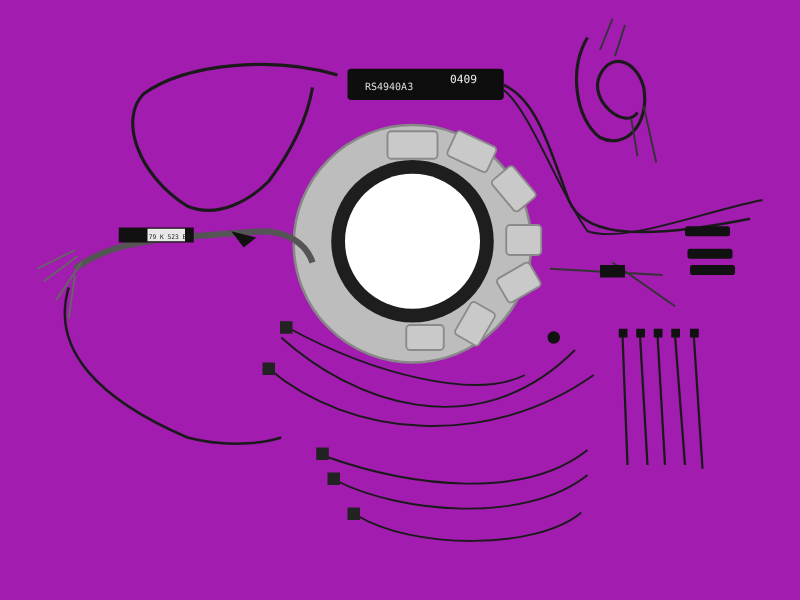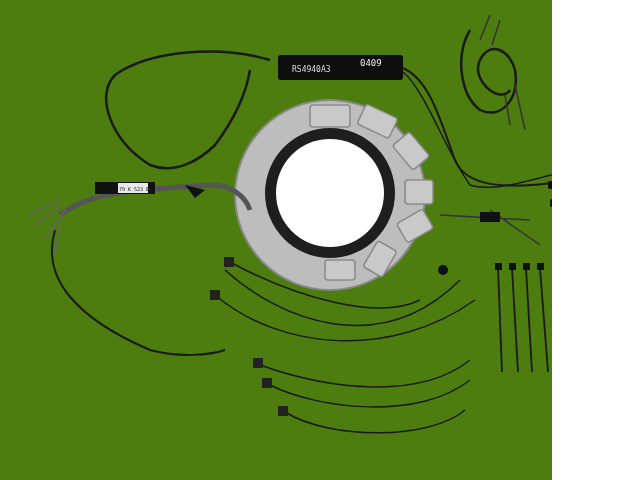--- a/index.html
+++ b/index.html
@@ -1,16 +1,16 @@
 <!DOCTYPE html>
 <html><head>
 <meta charset="utf-8">
 <style>
   html,body{margin:0;padding:0;background:#fff;}
-  .stage{position:relative;width:552px;height:480px;overflow:hidden;background:#4d7c0f;}
+  .stage{position:relative;width:640px;height:480px;overflow:hidden;background:#a21caf;}
   svg{position:absolute;left:0;top:0;}
   .lbl{font-family:"DejaVu Sans Mono",monospace;}
 </style>
 </head>
 <body>
 
 <div class="stage">
 <svg width="640" height="480" viewBox="0 0 640 480">
 
   <path d="M270 60 C220 45,150 50,115 75 C95 95,110 140,150 165 C175 175,200 160,215 145 C230 125,245 100,250 70" fill="none" stroke="#1a1a1a" stroke-width="2.5"></path>

